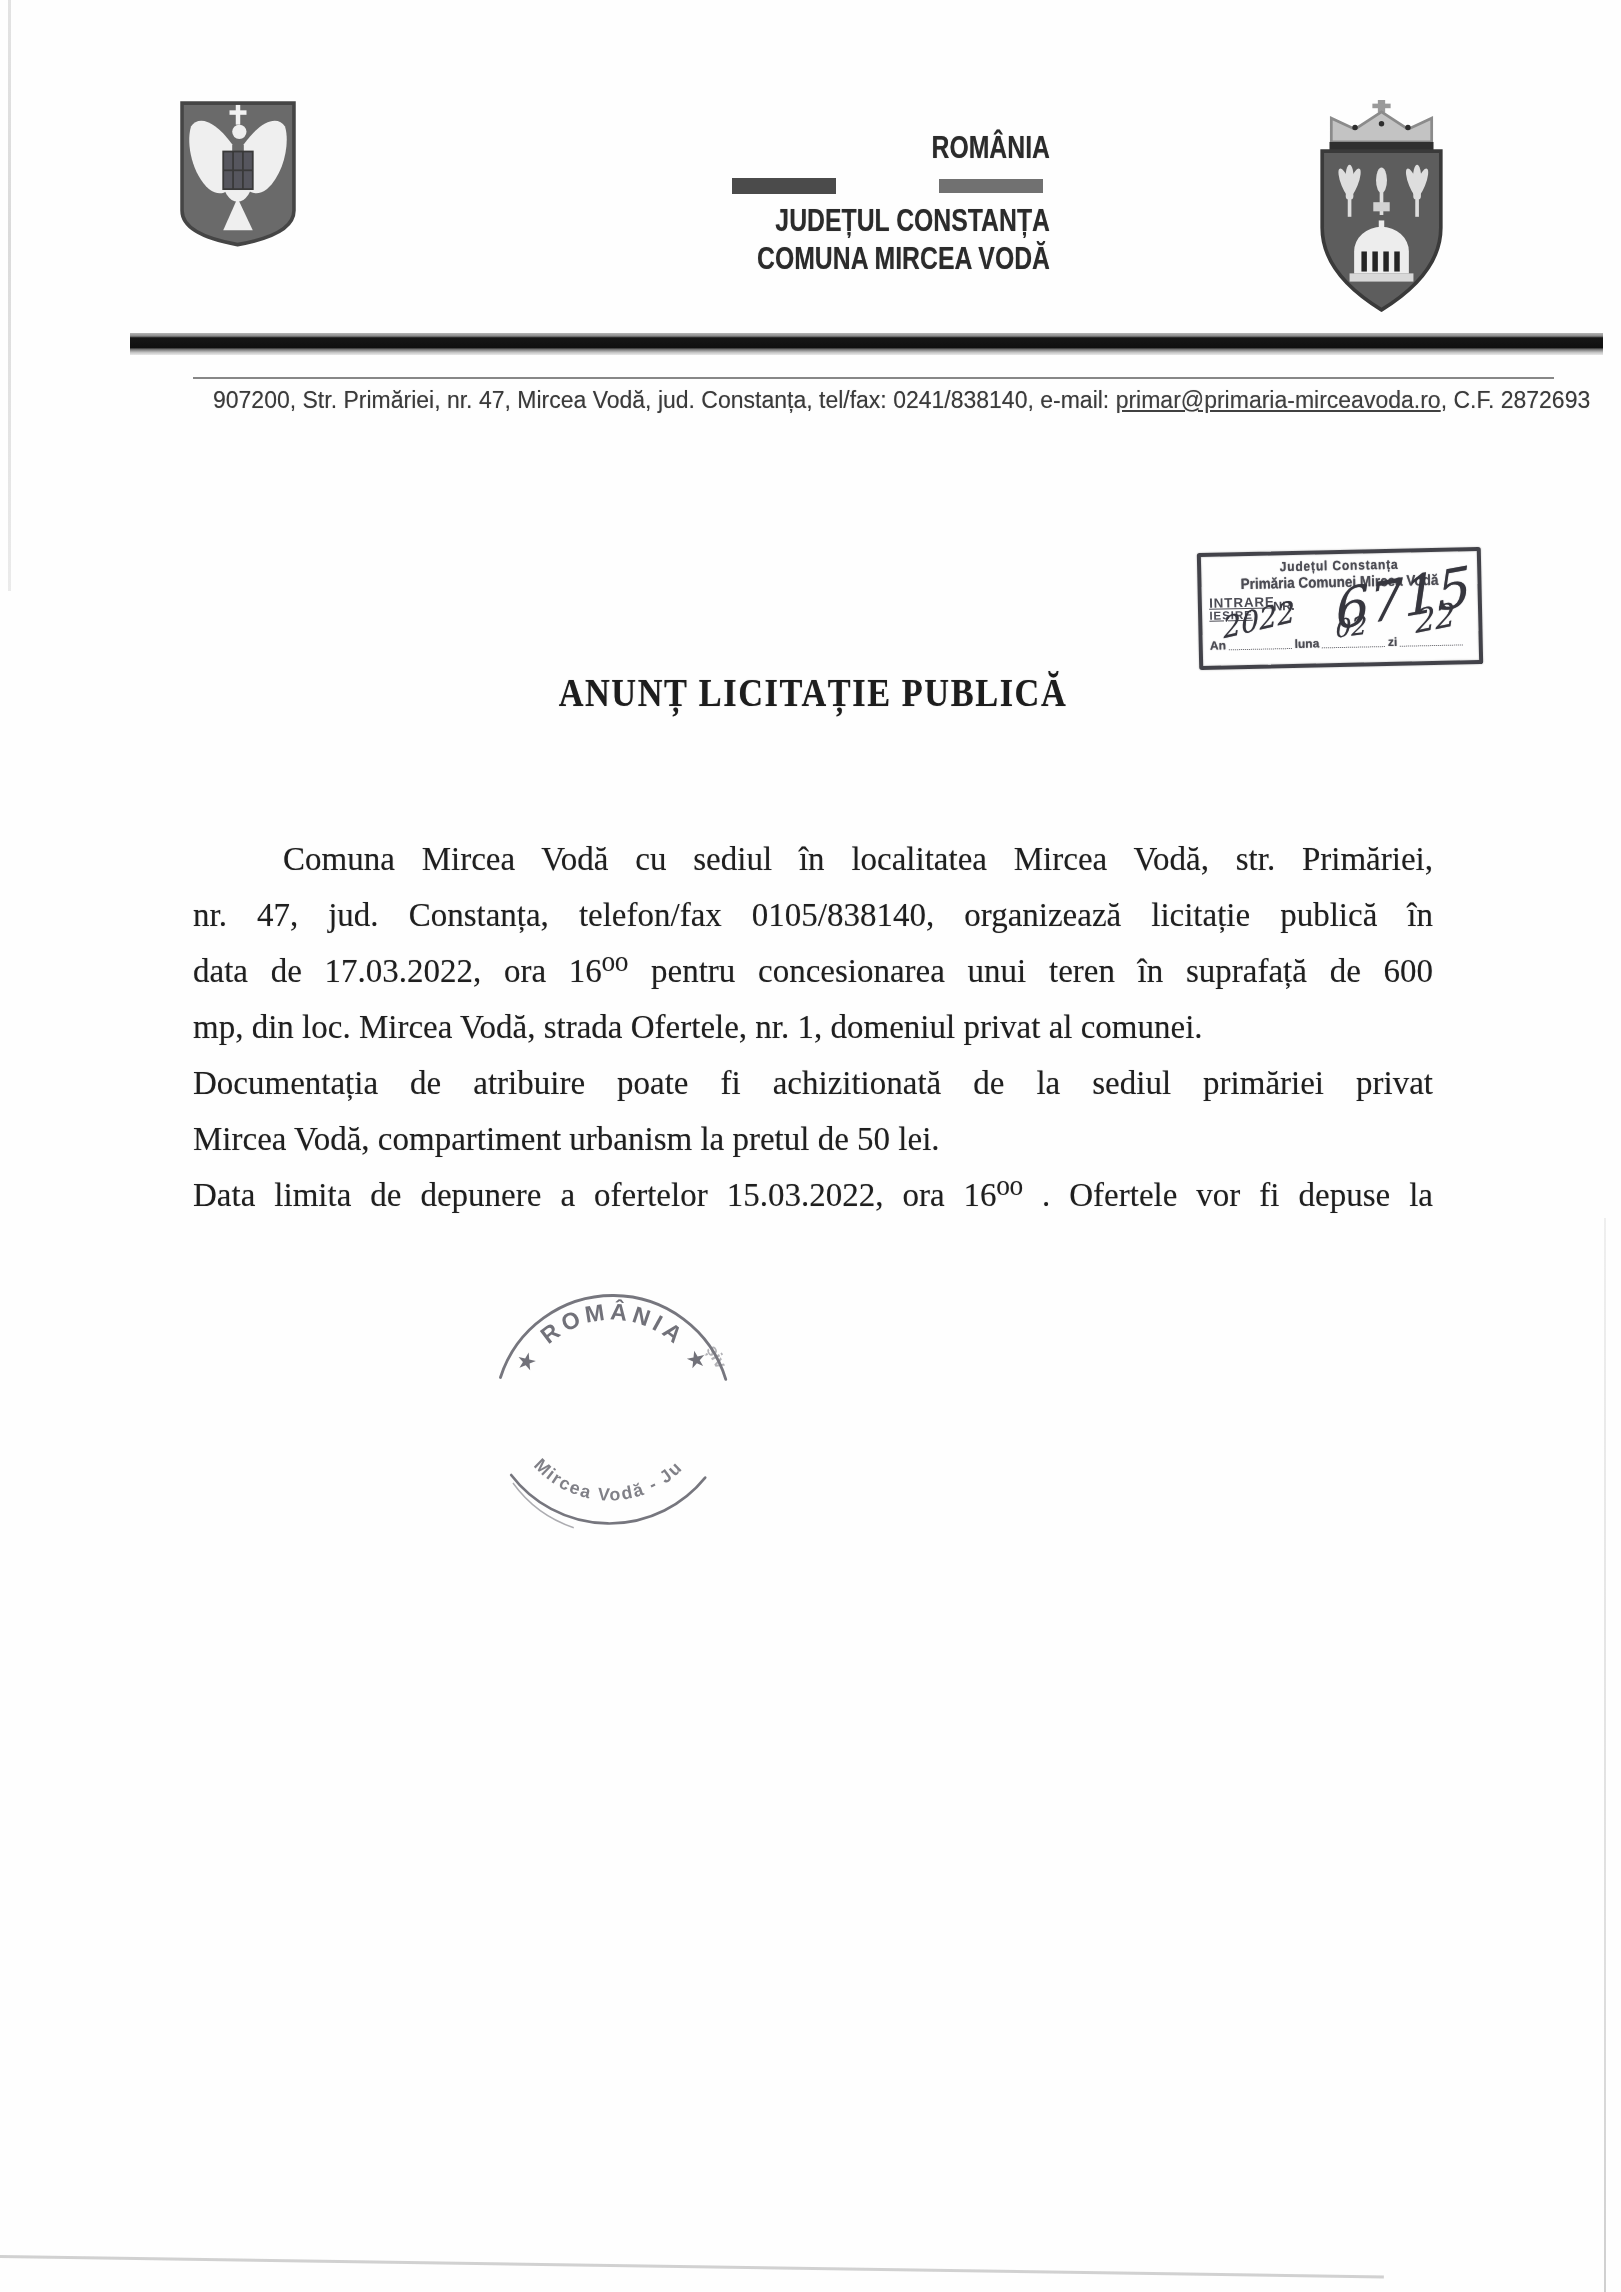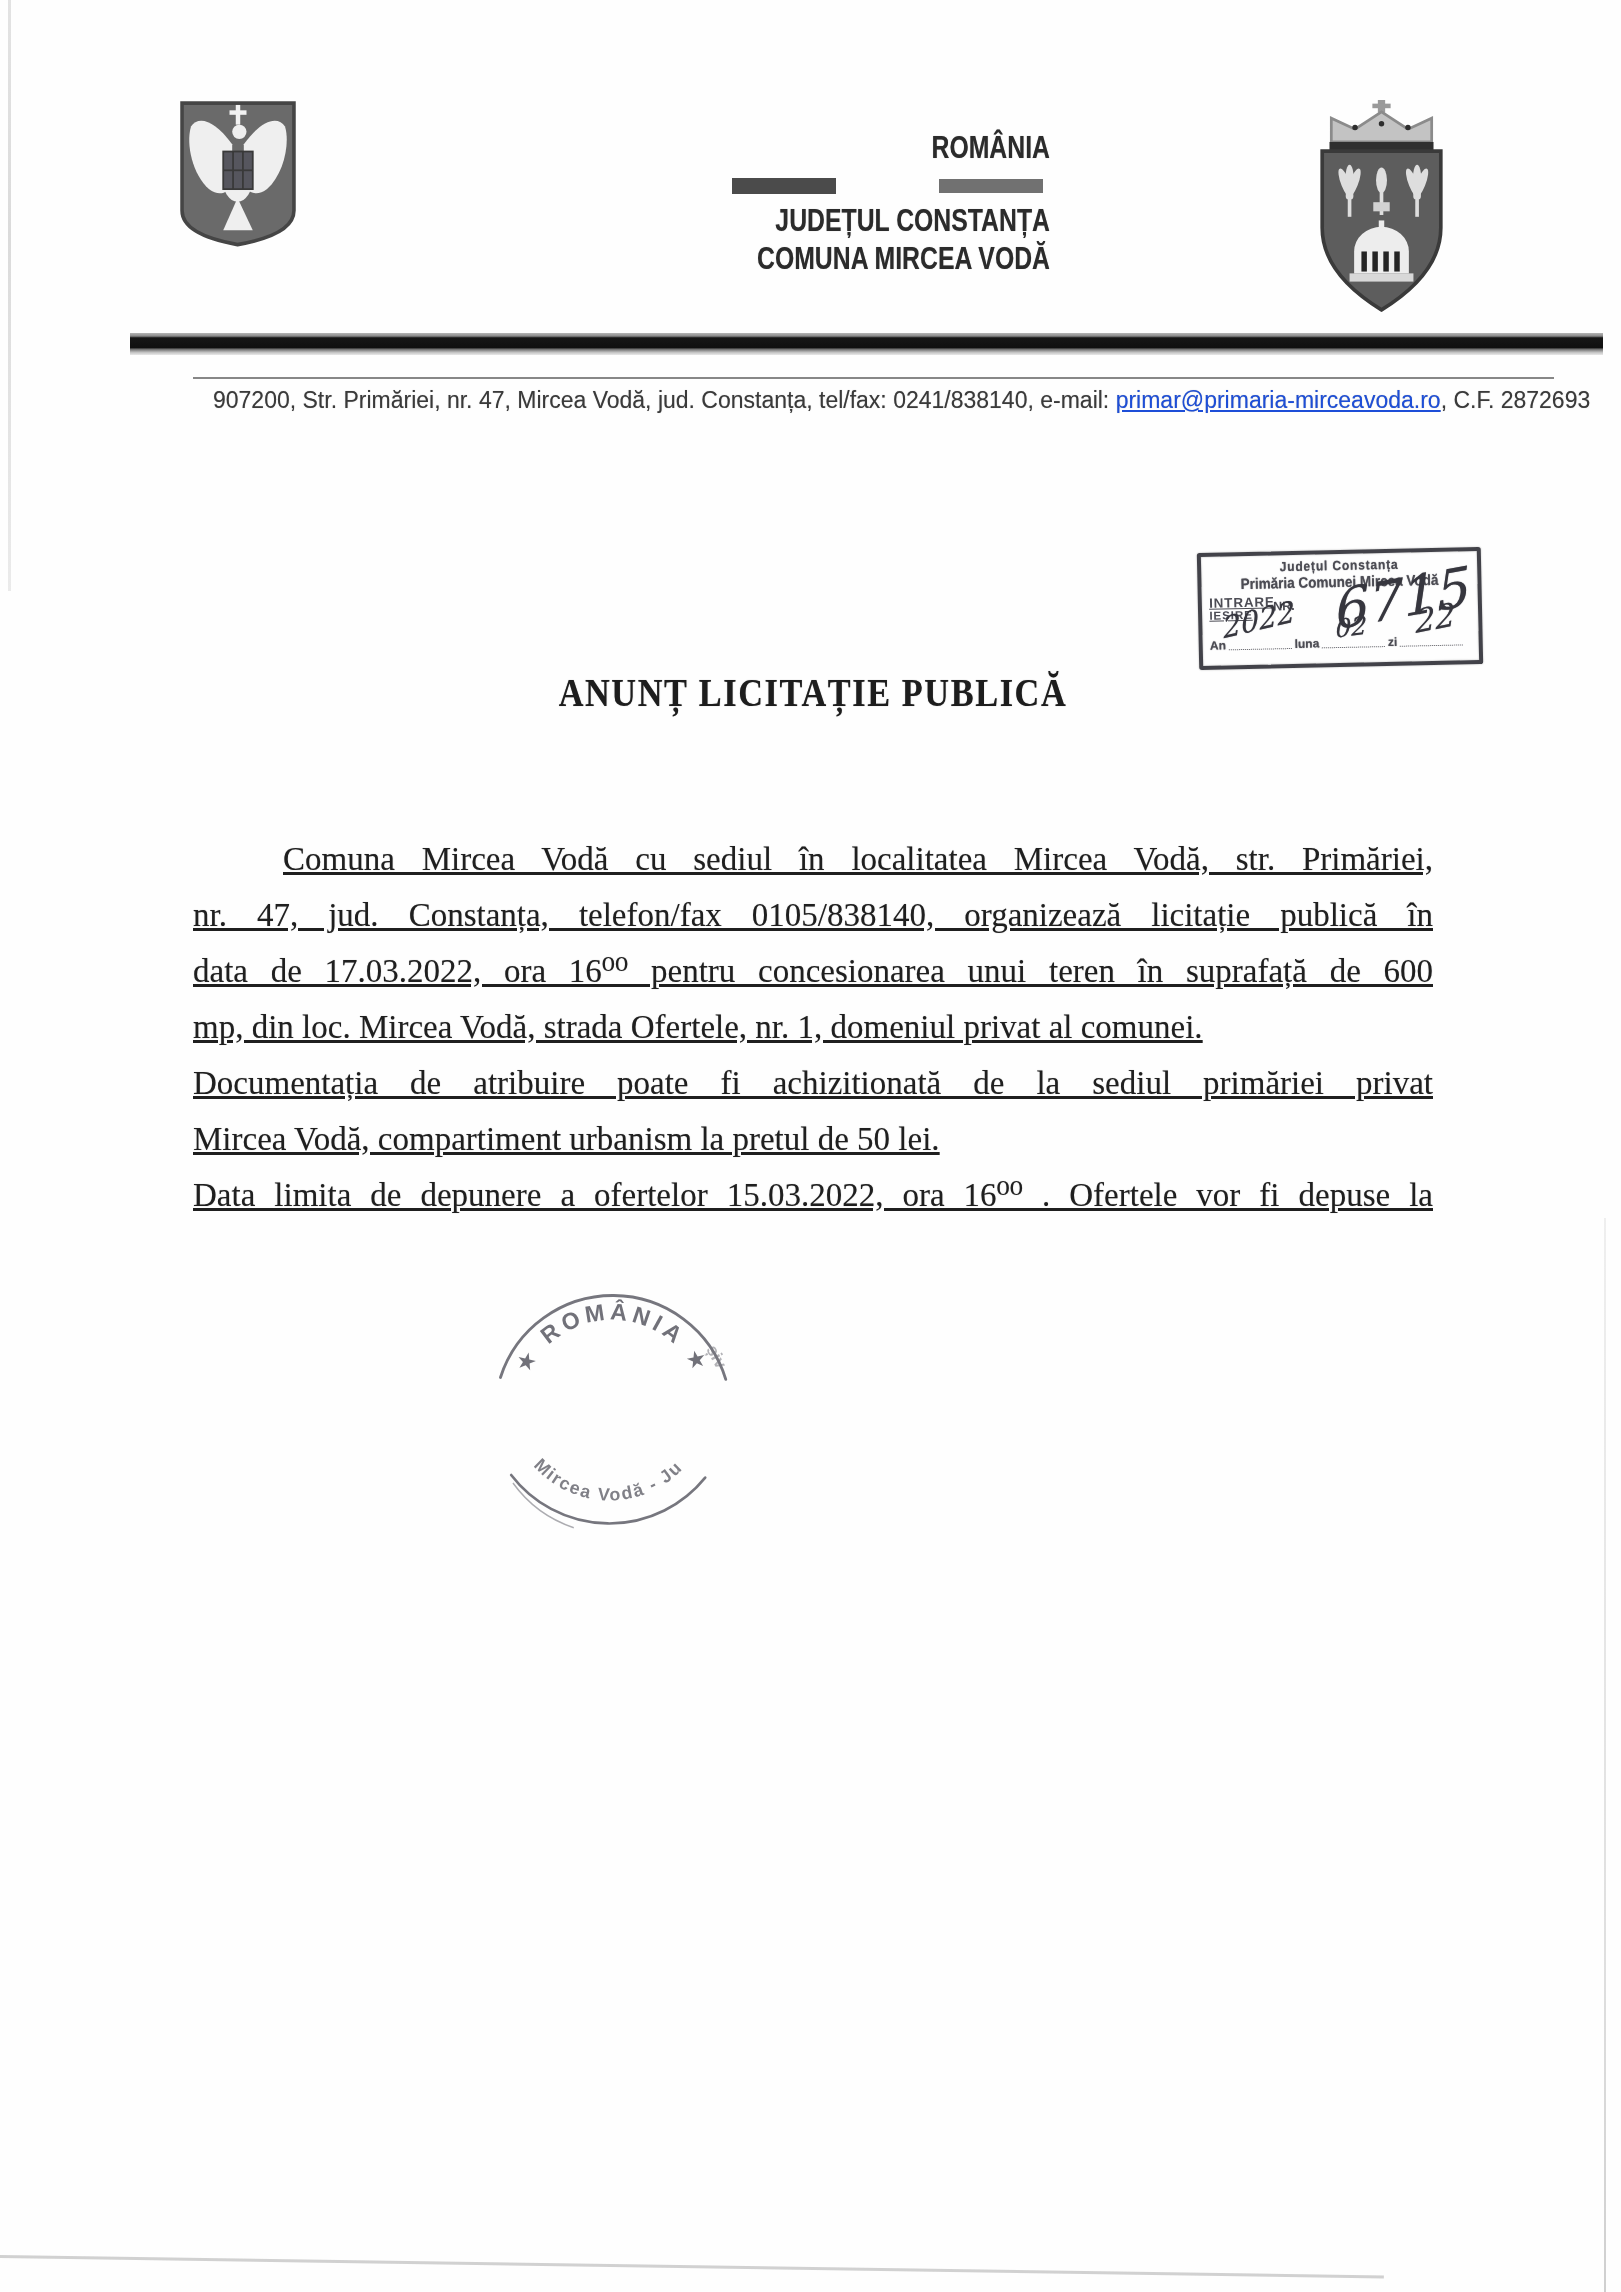--- a/index.html
+++ b/index.html
@@ -16,21 +16,21 @@
   #hdr-bar-left{position:absolute;left:69px;top:0;width:104px;height:16px;background:#4b4b4b;}
   #hdr-bar-right{position:absolute;left:276px;top:1.8px;width:104px;height:13.4px;background:#717171;}
 
   
   #top-rule{left:130px;top:333px;width:1473px;height:21.5px;
             background:linear-gradient(180deg,#b5b5b5 0%,#8a8a8a 14%,#161616 22%,#101010 66%,#6f6f6f 74%,#c2c2c2 88%,#e9e9e9 100%);}
   #thin-rule{left:193px;top:377px;width:1361px;height:1.8px;background:#878787;}
   #contact-line{left:213px;top:387px;white-space:nowrap;
                 font-family:"Liberation Sans","DejaVu Sans",sans-serif;font-size:23px;color:#3a3a3a;
                 text-shadow:0 0 0.9px rgba(50,50,50,.4);}
-  #contact-line a{color:#1d4ed8;text-decoration:underline;}
+  #contact-line a{color:#404040;text-decoration:underline;}
 
   
   #registry-stamp{left:1198px;top:550px;width:276px;height:109px;border:4.5px solid #33333a;
                   border-radius:2.7px;transform:rotate(-1.2deg);background:rgba(255,255,255,.2);
                   font-family:"Liberation Sans","DejaVu Sans",sans-serif;color:#3d3d46;
                   box-shadow:inset 0 0 1.8px rgba(60,60,60,.5),0 0 1.8px rgba(70,70,70,.45);opacity:.92;}
   .rs-line{text-align:center;font-weight:bold;transform:scaleX(.9);transform-origin:center;
            text-shadow:0 0 1.1px rgba(60,60,65,.8);}
   #rs-l1{font-size:13.4px;margin-top:3.6px;letter-spacing:0.9px;}
   #rs-l2{font-size:15px;margin-top:0.9px;white-space:nowrap;}
@@ -48,21 +48,21 @@
   #hand-luna{left:133px;top:59px;font-size:25px;transform:rotate(-6deg) skewX(-8deg);}
   #hand-zi{left:213px;top:47px;font-size:32px;transform:rotate(-10deg) skewX(-10deg);}
 
   
   #doc-title{left:193px;top:670px;width:1240px;text-align:center;font-weight:bold;font-size:39px;
              letter-spacing:1.8px;color:#1d1d1d;transform:scaleX(.88);transform-origin:center;
              text-shadow:0 0 0.9px rgba(25,25,25,.5);white-space:nowrap;}
 
   
   #body-text{left:193px;top:831px;width:1240px;font-size:33px;line-height:56px;color:#1f1f1f;
-             text-shadow:0 0 0.9px rgba(30,30,30,.4);text-decoration:underline;}
+             text-shadow:0 0 0.9px rgba(30,30,30,.4);}
   .bodyline{text-align:justify;text-align-last:justify;white-space:normal;}
   .bodyline.last{text-align-last:left;}
   .bodyline.ind{padding-left:90px;}
 
   
   #round-stamp{left:466px;top:1272px;}
 
   
   #art-left{left:8px;top:0;width:2.7px;height:591px;background:linear-gradient(180deg,#dcdcdc,#d2d2d2 40%,#e6e6e6);opacity:.8;}
   #art-bottom{left:0;top:2255px;width:1384px;height:2.7px;background:#b9b9b9;opacity:.65;

